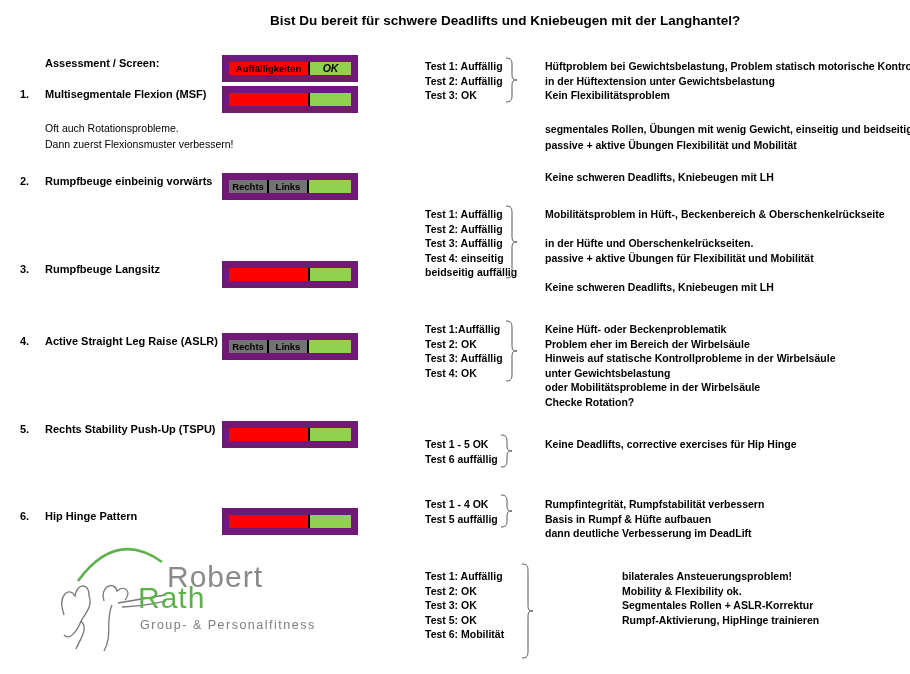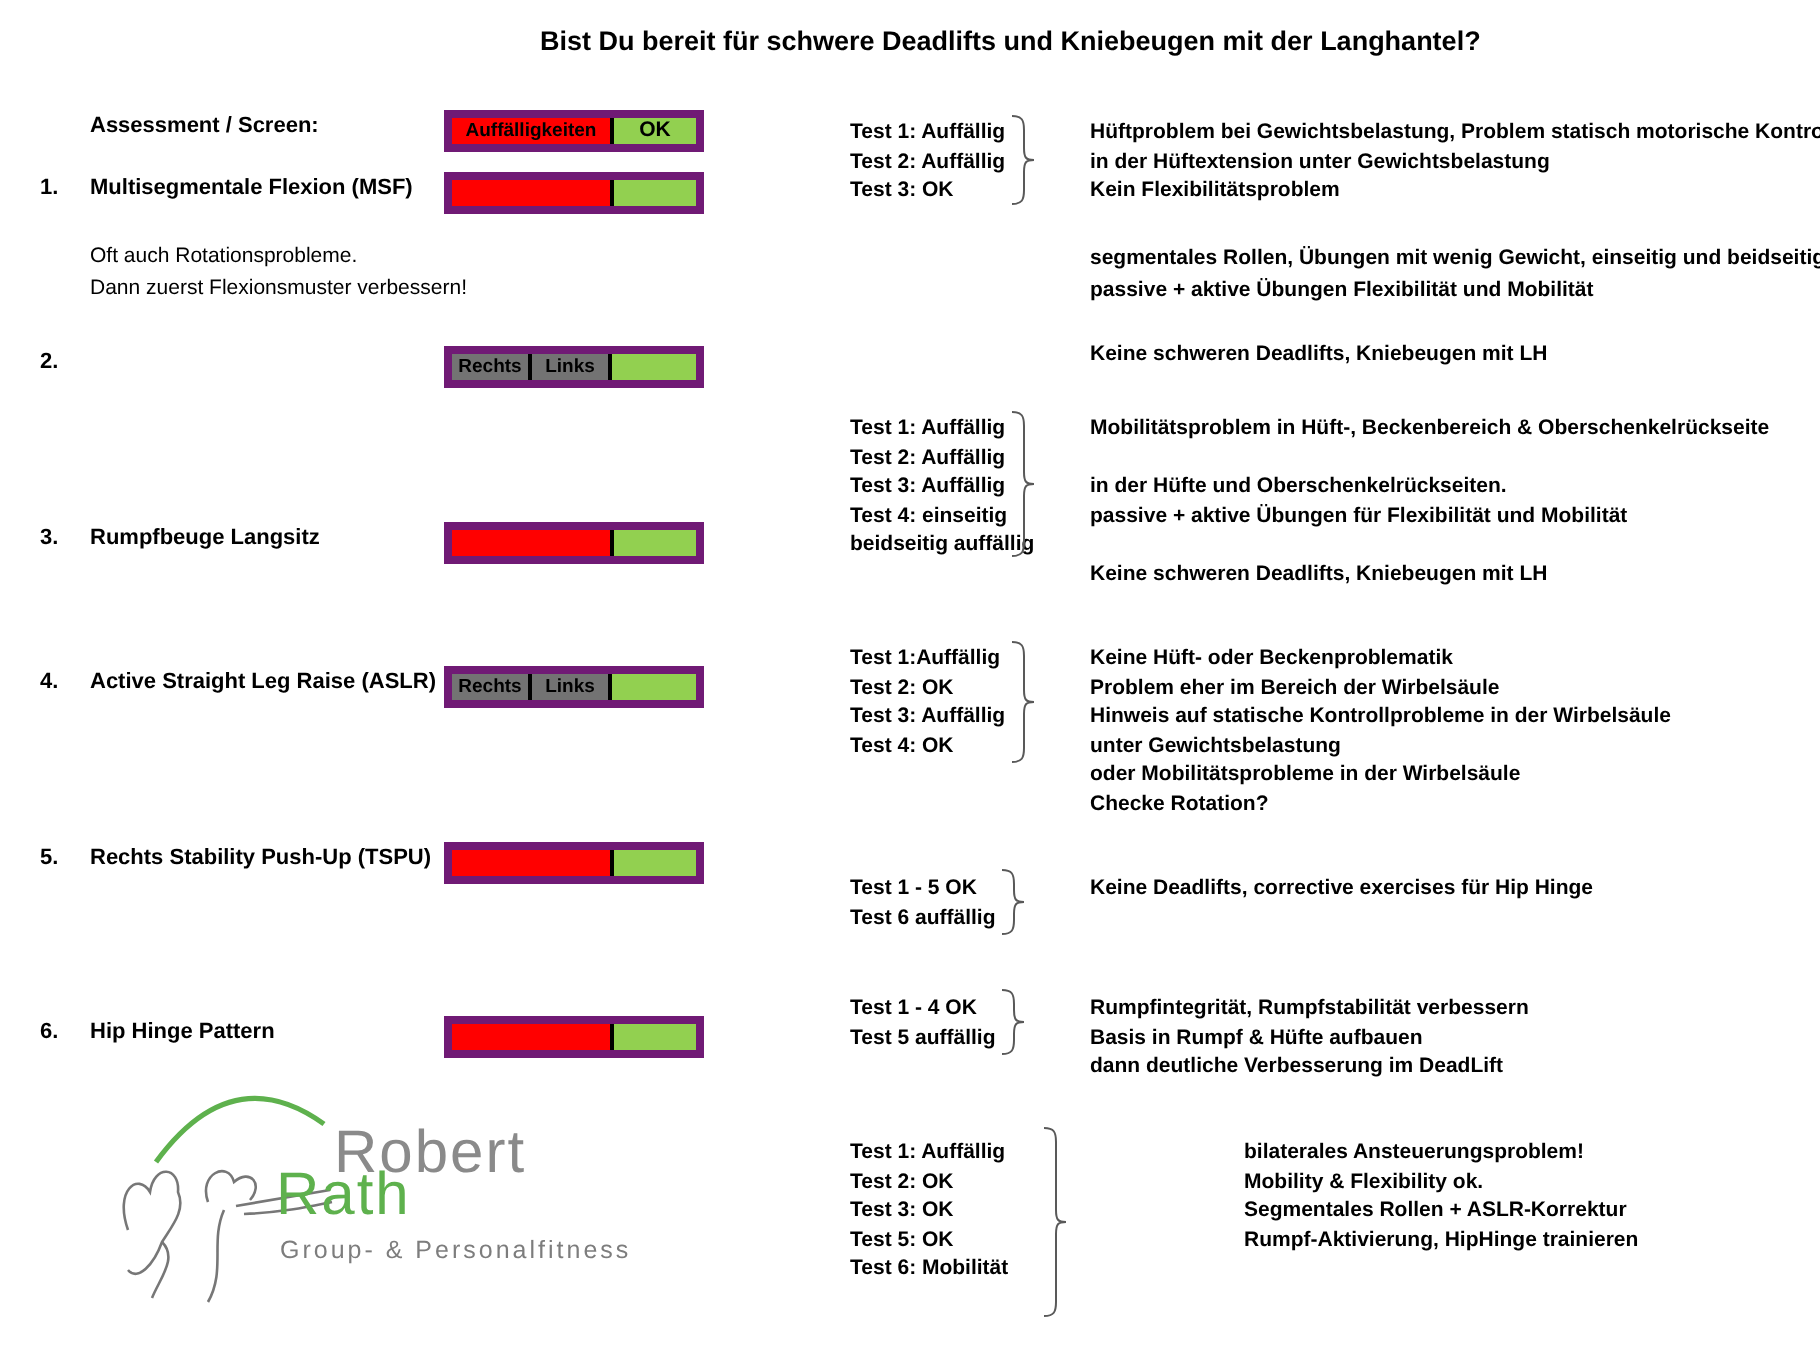--- a/index.html
+++ b/index.html
@@ -3,30 +3,30 @@
 <meta charset="utf-8">
 <style>
   html,body{margin:0;padding:0;background:#fff;}
   .page{position:relative;width:910px;height:674px;background:#fff;overflow:hidden;
         font-family:"Liberation Sans",sans-serif;color:#000;}
   .title{position:absolute;left:270px;top:13px;font-size:13.5px;font-weight:bold;white-space:nowrap;}
   
   .arow{position:absolute;left:0;height:17px;width:400px;}
   .anum{position:absolute;left:20px;line-height:17px;font-size:11px;font-weight:bold;}
   .albl{position:absolute;left:45px;line-height:17px;font-size:11px;font-weight:bold;white-space:nowrap;}
-  .bar{position:absolute;left:222px;top:0;display:flex;width:122px;height:13px;border:4px solid #701a75;justify-content:flex-end;}
+  .bar{position:absolute;left:222px;top:0;display:flex;width:122px;height:13px;border:7px solid #701a75;justify-content:flex-end;}
   .seg{height:100%;}
   .seg-red{background:#FF0000;}
   .seg-green{background:#92D050;flex:1;}
   .seg-red.plain{flex:0 0 79px;border-right:2px solid #000;}
   .cell{flex:0 0 38px;background:#737373;border-right:2px solid #000;
         font-size:9.5px;font-weight:bold;text-align:center;line-height:13px;white-space:nowrap;overflow:hidden;}
   .legendcell{flex:0 0 79px;background:#FF0000;border-right:2px solid #000;
         font-size:9.5px;font-weight:bold;text-align:center;line-height:13px;white-space:nowrap;overflow:hidden;}
-  .okcell{flex:1;background:#92D050;font-size:10.5px;font-weight:bold;text-align:center;line-height:13px;}
+  .okcell{flex:1;background:#92D050;font-size:10.5px;font-weight:bold;text-align:center;line-height:13px;font-style:italic;}
   .lnotes{position:absolute;left:45px;font-size:10.5px;font-weight:normal;}
   .lnotes .nline{height:16px;line-height:16px;white-space:nowrap;}
   
   .tests{position:absolute;left:425px;font-size:10.5px;font-weight:bold;}
   .notes{position:absolute;left:545px;font-size:10.5px;font-weight:bold;}
   .tline{height:14.6px;line-height:14.6px;white-space:nowrap;}
   .b2notes .tline{height:16px;line-height:16px;}
   .brace{position:absolute;}
   .brace path{stroke:#595959;stroke-width:1;fill:none;}
   
@@ -60,20 +60,21 @@
     </div>
   </div>
 
   <div class="lnotes" style="top:120px">
     <div class="nline">Oft auch Rotationsprobleme.</div>
     <div class="nline">Dann zuerst Flexionsmuster verbessern!</div>
   </div>
 
   <div class="arow" style="top:173px">
     <div class="anum">2.</div>
+    <div class="albl">Rumpfbeuge einbeinig vorwärts</div>
     <div class="bar">
       <div class="cell">Rechts</div>
       <div class="cell">Links</div>
       <div class="seg seg-green"></div>
     </div>
   </div>
 
   <div class="arow" style="top:261px">
     <div class="anum">3.</div>
     <div class="albl">Rumpfbeuge Langsitz</div>

